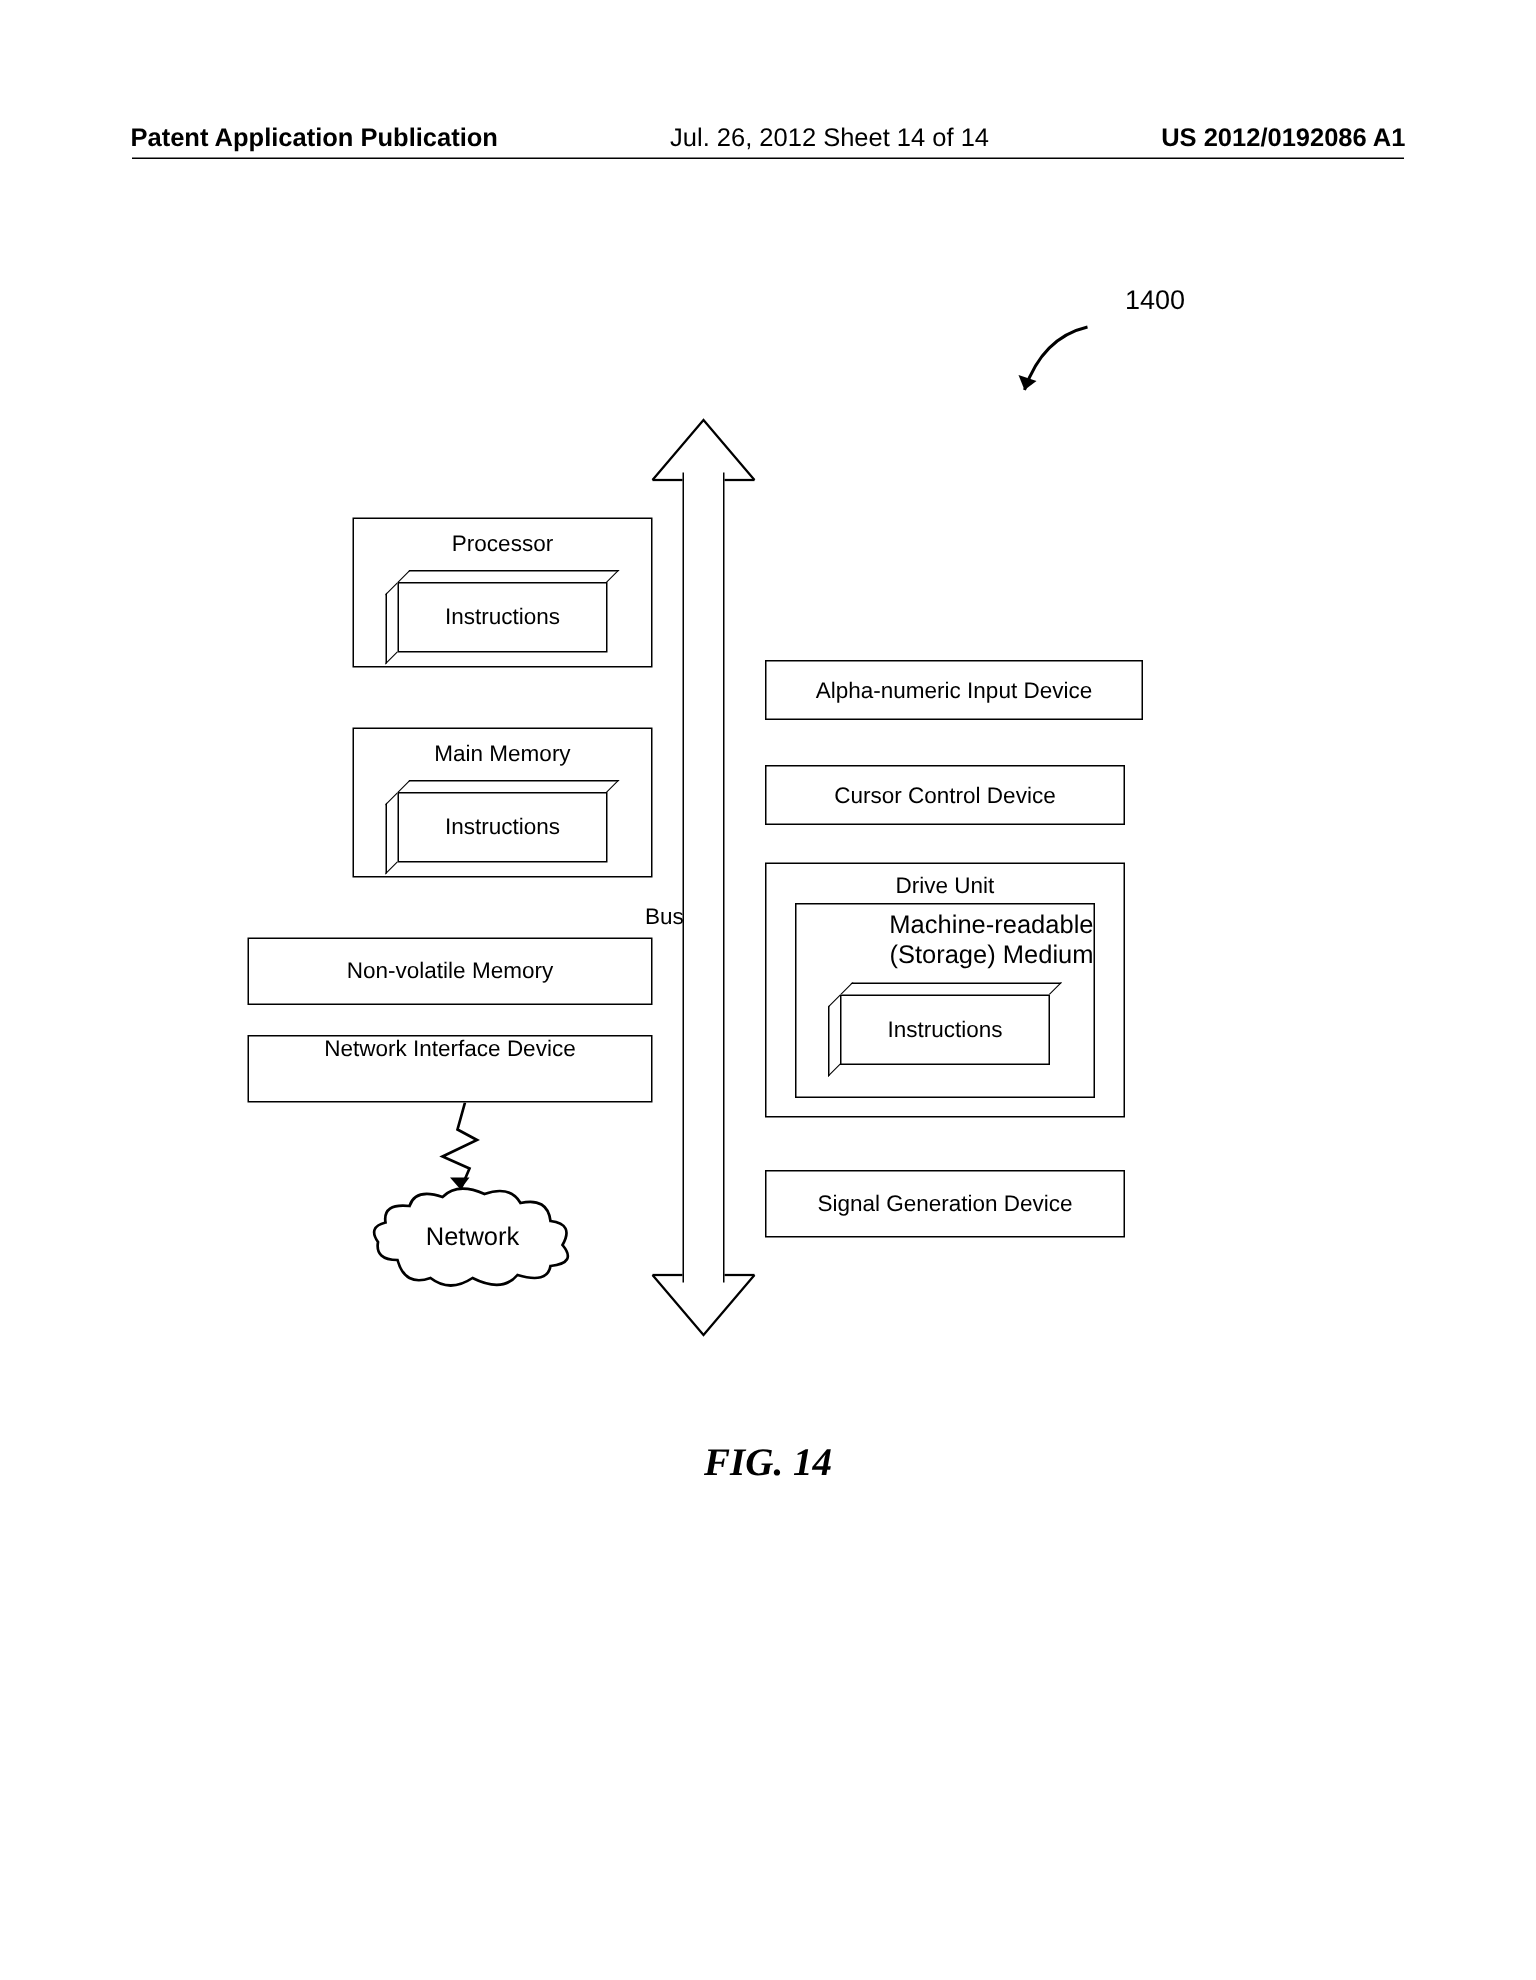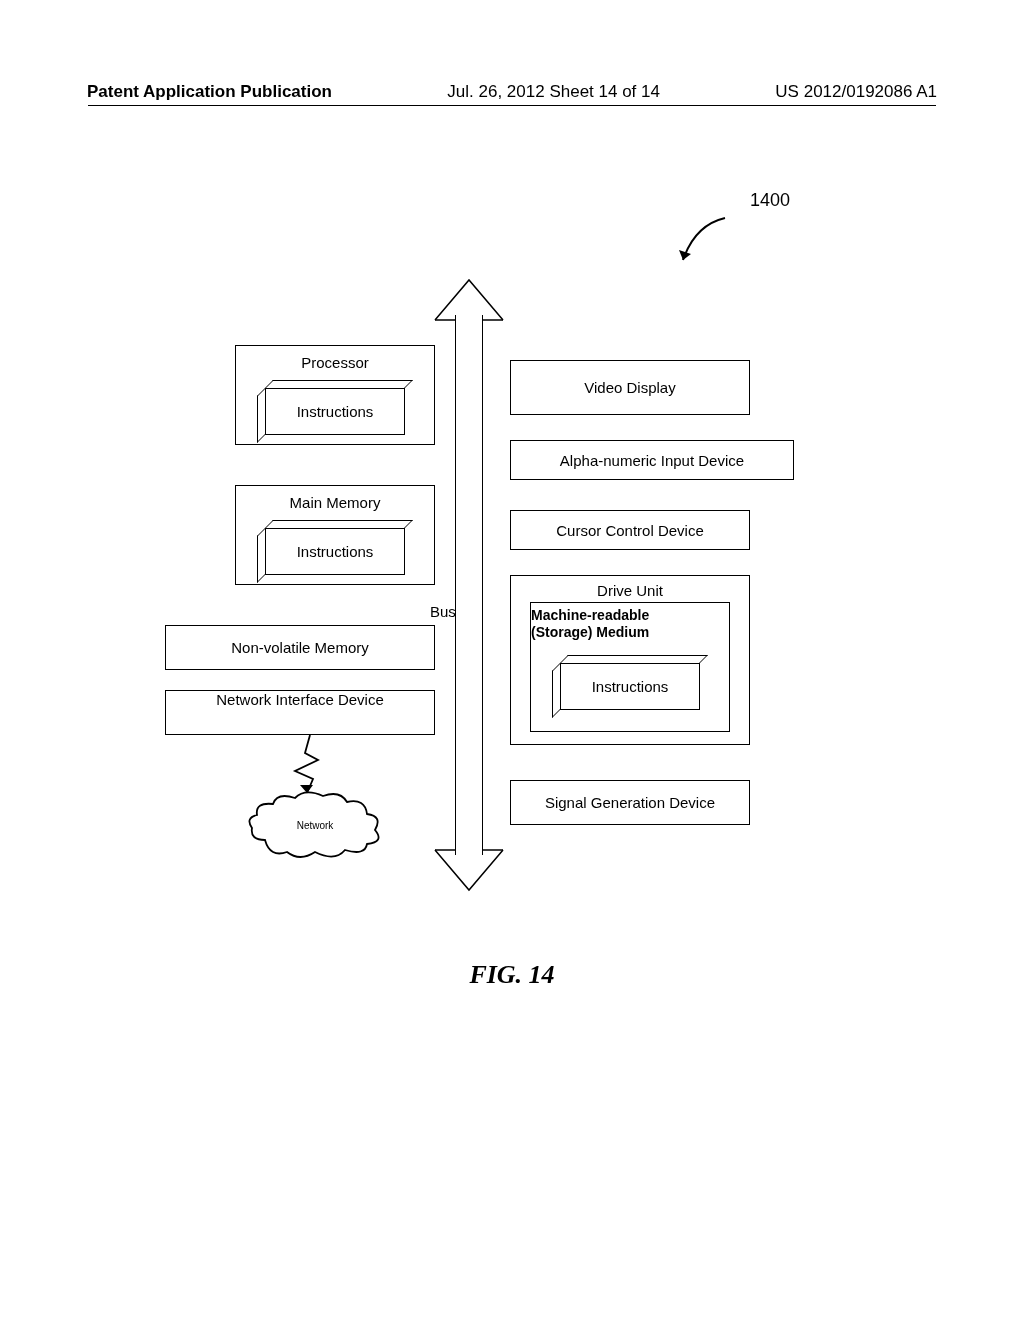--- a/index.html
+++ b/index.html
@@ -15,21 +15,21 @@
     top: 82px;
     left: 0;
     width: 1024px;
     display: flex;
     justify-content: space-between;
     font-size: 17px;
     padding: 0 87px;
   }
   .header-left { font-weight: bold; }
   .header-mid { }
-  .header-right { font-weight: normal; }
+  .header-right { font-weight: bold; }
   .header-divider {
     position: absolute;
     top: 105px;
     left: 88px;
     width: 848px;
     height: 1px;
     background: #000;
   }
 
   .figure-area {
@@ -145,43 +145,43 @@
 
   .mainmem { left: 85px; top: 275px; width: 200px; height: 100px; }
   .mainmem .title { position: absolute; width: 100%; top: 8px; }
   .mem-cube { left: 115px; top: 310px; width: 140px; height: 55px; }
 
   .nvm { left: 15px; top: 415px; width: 270px; height: 45px; display:flex; align-items:center; justify-content:center; }
   .nid { left: 15px; top: 480px; width: 270px; height: 45px; display:flex; align-items:flex-start; justify-content:center; }
 
   
   .vdisp { left: 360px; top: 150px; width: 240px; height: 55px; display:flex; align-items:center; justify-content:center; }
-  .alpha { left: 360px; top: 230px; width: 284px; height: 40px; display:flex; align-items:center; justify-content:center; }
+  .alpha { left: 360px; top: 230px; width: 252px; height: 40px; display:flex; align-items:center; justify-content:center; }
   .cursor { left: 360px; top: 300px; width: 240px; height: 40px; display:flex; align-items:center; justify-content:center; }
 
   .drive { left: 360px; top: 365px; width: 240px; height: 170px; }
   .drive .title { position: absolute; width: 100%; top: 6px; }
   .mrm { position: absolute; left: 380px; top: 392px; width: 200px; height: 130px; border: 1.5px solid #000; }
-  .mrm .title { position: absolute; width: 100%; top: 4px; text-align: left; font-size: 14px; line-height: 1.2; font-weight: bold; }
+  .mrm .title { position: absolute; width: 100%; top: 4px; text-align: right; font-size: 17px; line-height: 1.2; }
   .mrm-cube { left: 410px; top: 445px; width: 140px; height: 55px; }
 
   .siggen { left: 360px; top: 570px; width: 240px; height: 45px; display:flex; align-items:center; justify-content:center; }
 
   
   .cloud {
     position: absolute;
     left: 95px; top: 580px;
     width: 140px; height: 70px;
   }
   .cloud svg { width: 100%; height: 100%; }
   .cloud-label {
     position: absolute;
     left: 0; top: 0; width: 100%; height: 100%;
     display: flex; align-items: center; justify-content: center;
-    font-size: 10px;
+    font-size: 17px;
   }
 
   
   .zigzag {
     position: absolute;
     left: 135px; top: 525px;
     width: 40px; height: 60px;
   }
 
   .fig-caption {
@@ -249,23 +249,20 @@
   </div>
 
   <div class="box nvm">
     <span>Non-volatile Memory</span>
   </div>
 
   <div class="box nid">
     <span>Network Interface Device</span>
   </div>
 
-  <div class="box vdisp">
-    <span>Video Display</span>
-  </div>
 
   <div class="box alpha">
     <span>Alpha-numeric Input Device</span>
   </div>
 
   <div class="box cursor">
     <span>Cursor Control Device</span>
   </div>
 
   <div class="box drive">

